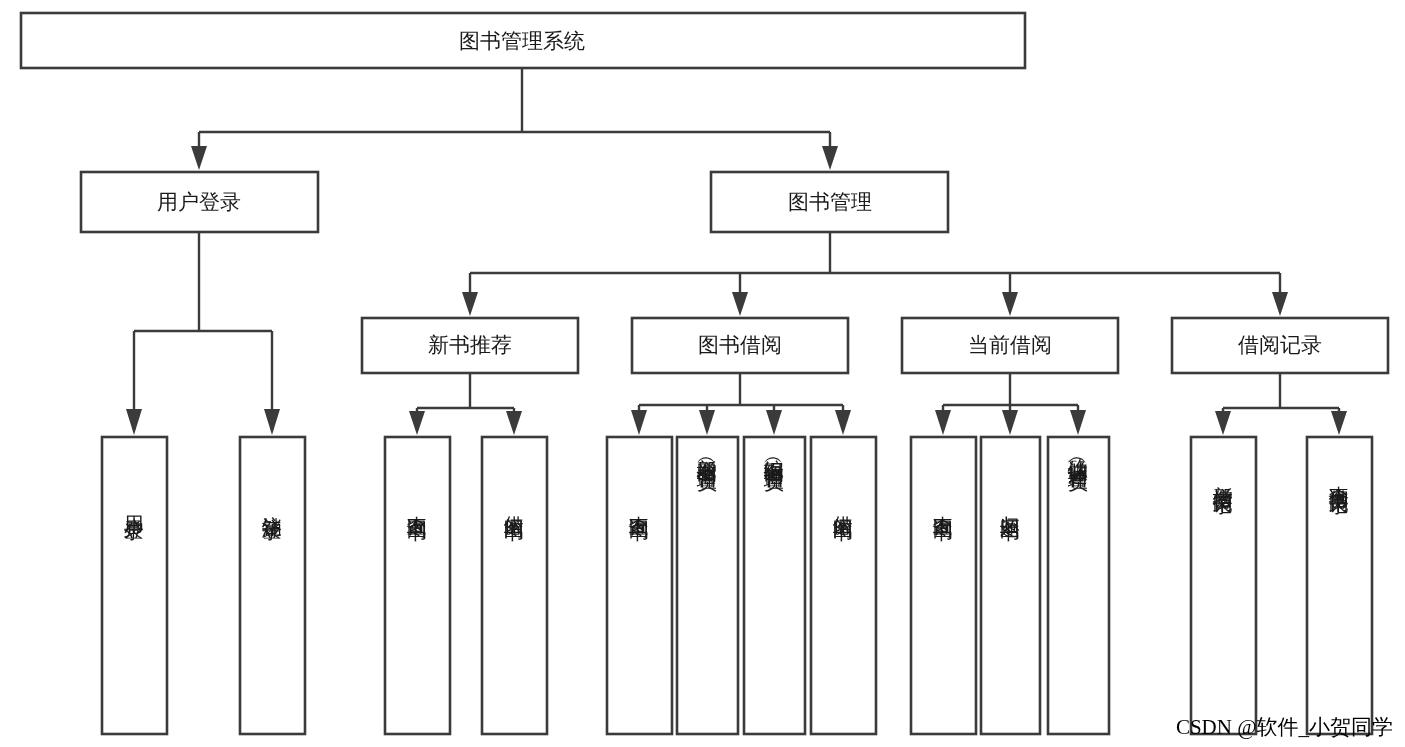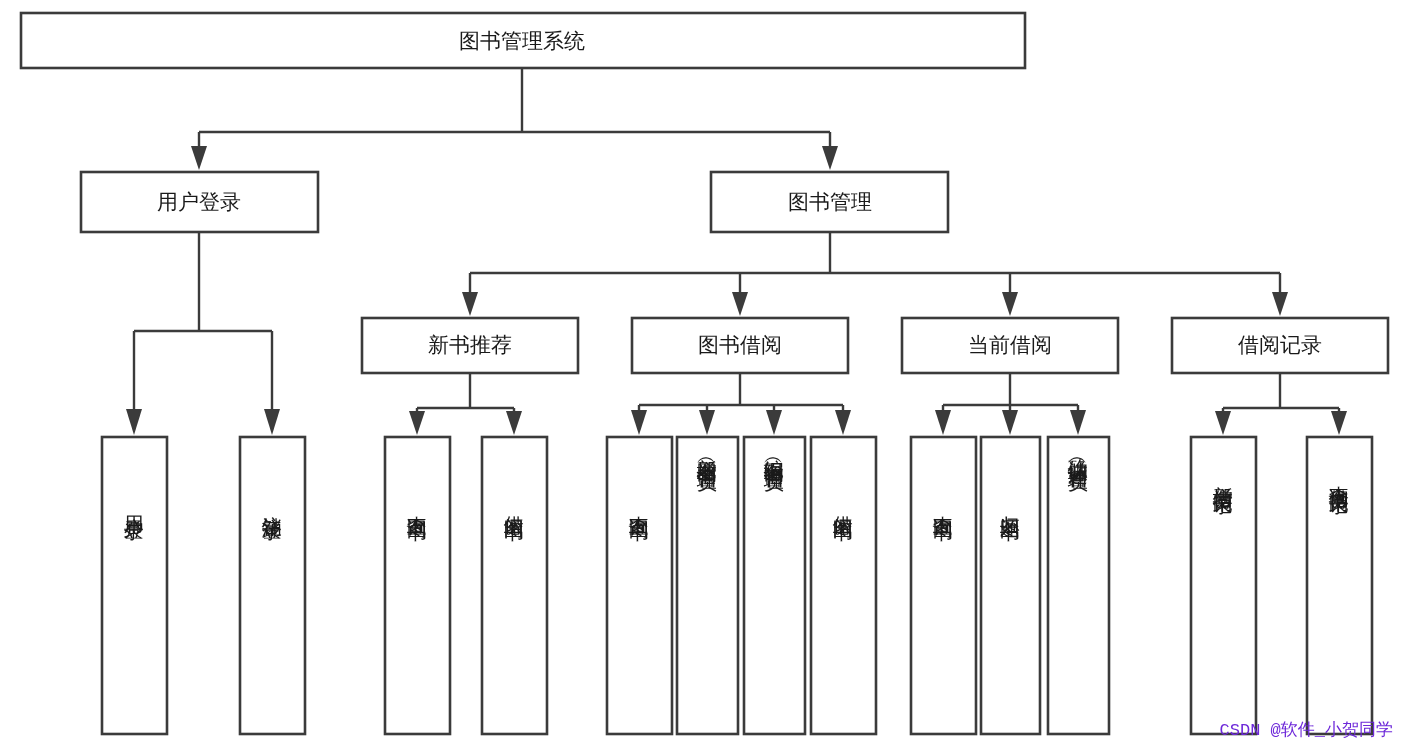--- a/index.html
+++ b/index.html
@@ -59,23 +59,23 @@
     color: #1a1a1a;
     letter-spacing: 2px;
     white-space: nowrap;
     transform: translate(-50%, 0);
     text-align: left;
   }
   .watermark {
     position: absolute;
     right: 12px;
     bottom: 6px;
-    font-family: Liberation Mono, monospace;
-    font-size: 17px;
-    color: #6d28d9;
+    font-family: Liberation Serif, serif;
+    font-size: 21px;
+    color: #000000;
     white-space: nowrap;
     pointer-events: none;
   }
 </style>
 </head>
 <body>
 
 <div id="diagram-root">
 
   <svg id="chart-svg" viewBox="0 0 1405 747" xmlns="http://www.w3.org/2000/svg">

